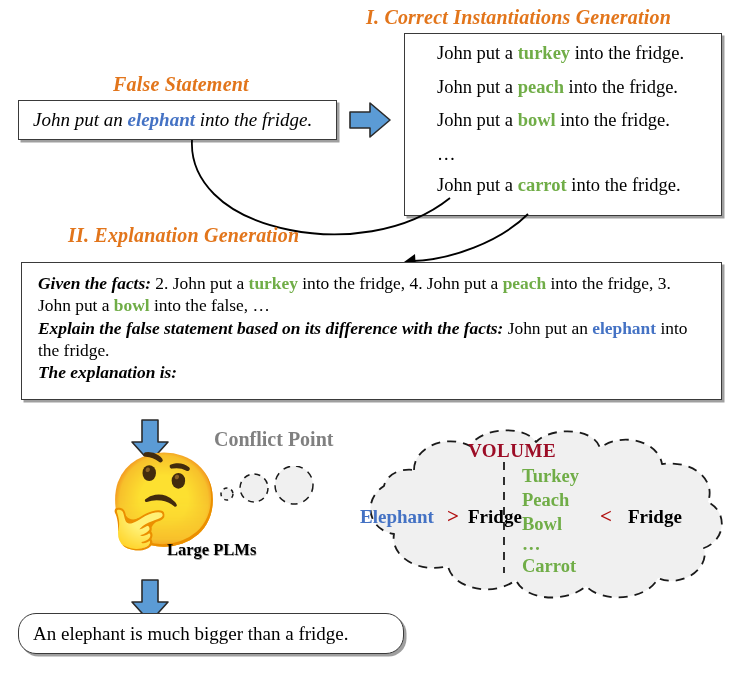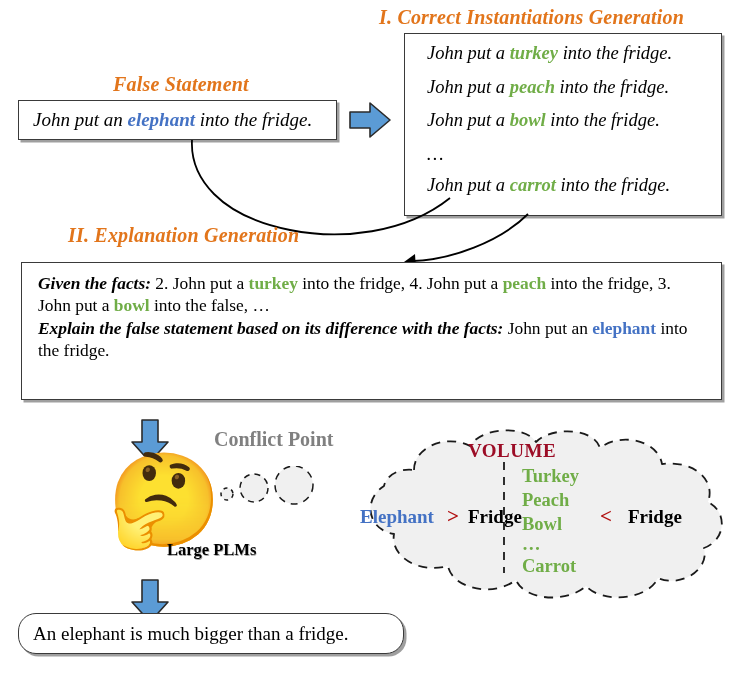--- a/index.html
+++ b/index.html
@@ -39,21 +39,21 @@
   .stmt-text {
     font-size: 19px;
     line-height: 1.2;
     white-space: nowrap;
   }
 
   .kw-blue   { color: #4472C4; font-weight: bold; }
   .kw-green  { color: #70AD47; font-weight: bold; }
 
   
-  #inst-box { padding: 10px 0 6px 22px; font-style: italic; }
+  #inst-box { padding: 10px 0 6px 32px; }
   .inst-line {
     font-size: 18.5px;
     line-height: 1.0;
     margin-bottom: 15px;
     white-space: nowrap;
   }
   .inst-line.ellipsis { margin-bottom: 13px; letter-spacing: 1px; }
   .inst-line:last-child { margin-bottom: 2px; }
 
   
@@ -128,21 +128,21 @@
     font-size: 18.5px;
     white-space: nowrap;
   }
 
   
   #plm-face { font-size: 92px; line-height: 1; }
 </style>
 </head>
 <body>
 
-<div class="abs section-heading" style="left:379px; top:6px;font-style:italic;">I. Correct Instantiations Generation</div>
+<div class="abs section-heading" style="left:366px; top:6px;font-style:italic;">I. Correct Instantiations Generation</div>
 
 <div class="abs box" id="inst-box" style="left:404px; top:33px; width:318px; height:183px;">
 
   <div class="inst-line">
     <span>John put a </span><span class="kw-green">turkey</span><span> into the fridge.</span>
   </div>
 
   <div class="inst-line">
     <span>John put a </span><span class="kw-green">peach</span><span> into the fridge.</span>
   </div>
@@ -182,20 +182,21 @@
 </svg>
 
 <div class="abs section-heading" style="left:68px; top:224px;">II. Explanation Generation</div>
 
 <div class="abs box" id="expl-box" style="left:21px; top:262px; width:701px; height:138px;">
 
   <p class="expl-par"><span class="expl-lead">Given the facts:</span><span> 2. John put a </span><span class="kw-green">turkey</span><span> into the fridge, 4. John put a </span><span class="kw-green">peach</span><span> into the fridge, 3. John put a </span><span class="kw-green">bowl</span><span> into the false, …</span></p>
 
   <p class="expl-par"><span class="expl-lead">Explain the false statement based on its difference with the facts:</span><span> John put an </span><span class="kw-blue">elephant</span><span> into the fridge.</span></p>
 
+  <p class="expl-par expl-lead">The explanation is:</p>
 </div>
 
 <svg class="abs arrow-down" style="left:130px; top:418px;" viewBox="0 0 40 46">
   <polygon points="12,2 28,2 28,24 38,24 20,44 2,24 12,24" fill="#5B9BD5" stroke="#2b2b2b" stroke-width="1.6" stroke-linejoin="round"></polygon>
 </svg>
 
 <div class="abs" id="plm-face" style="left:107px; top:455px;">🤔</div>
 
 <div class="abs" id="plm-label" style="left:167px; top:540px;">Large PLMs</div>
 

